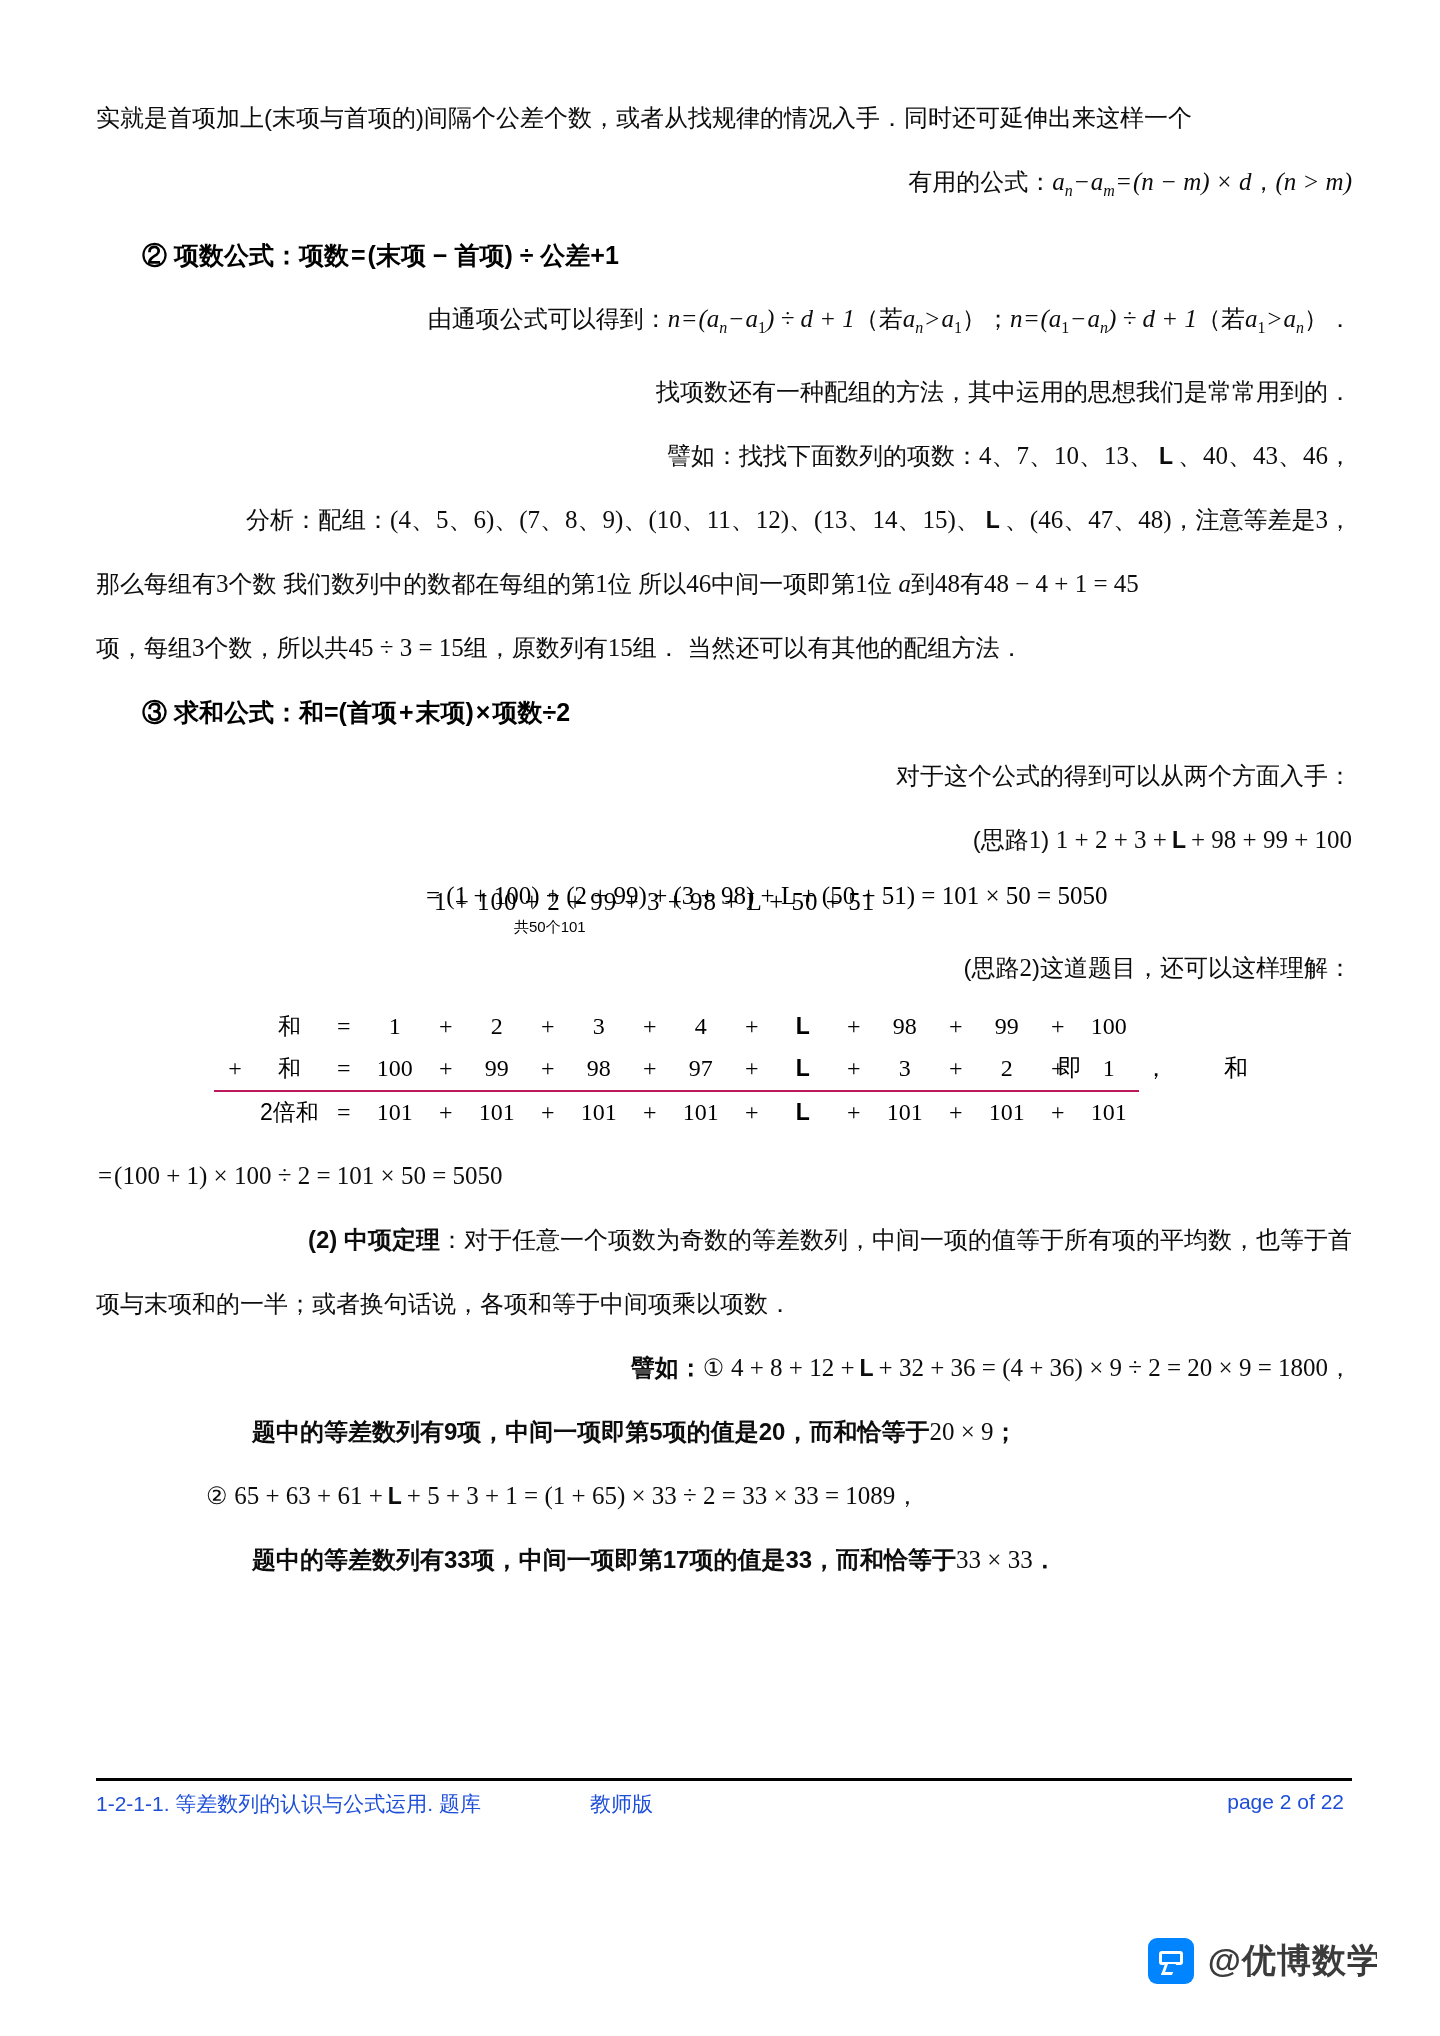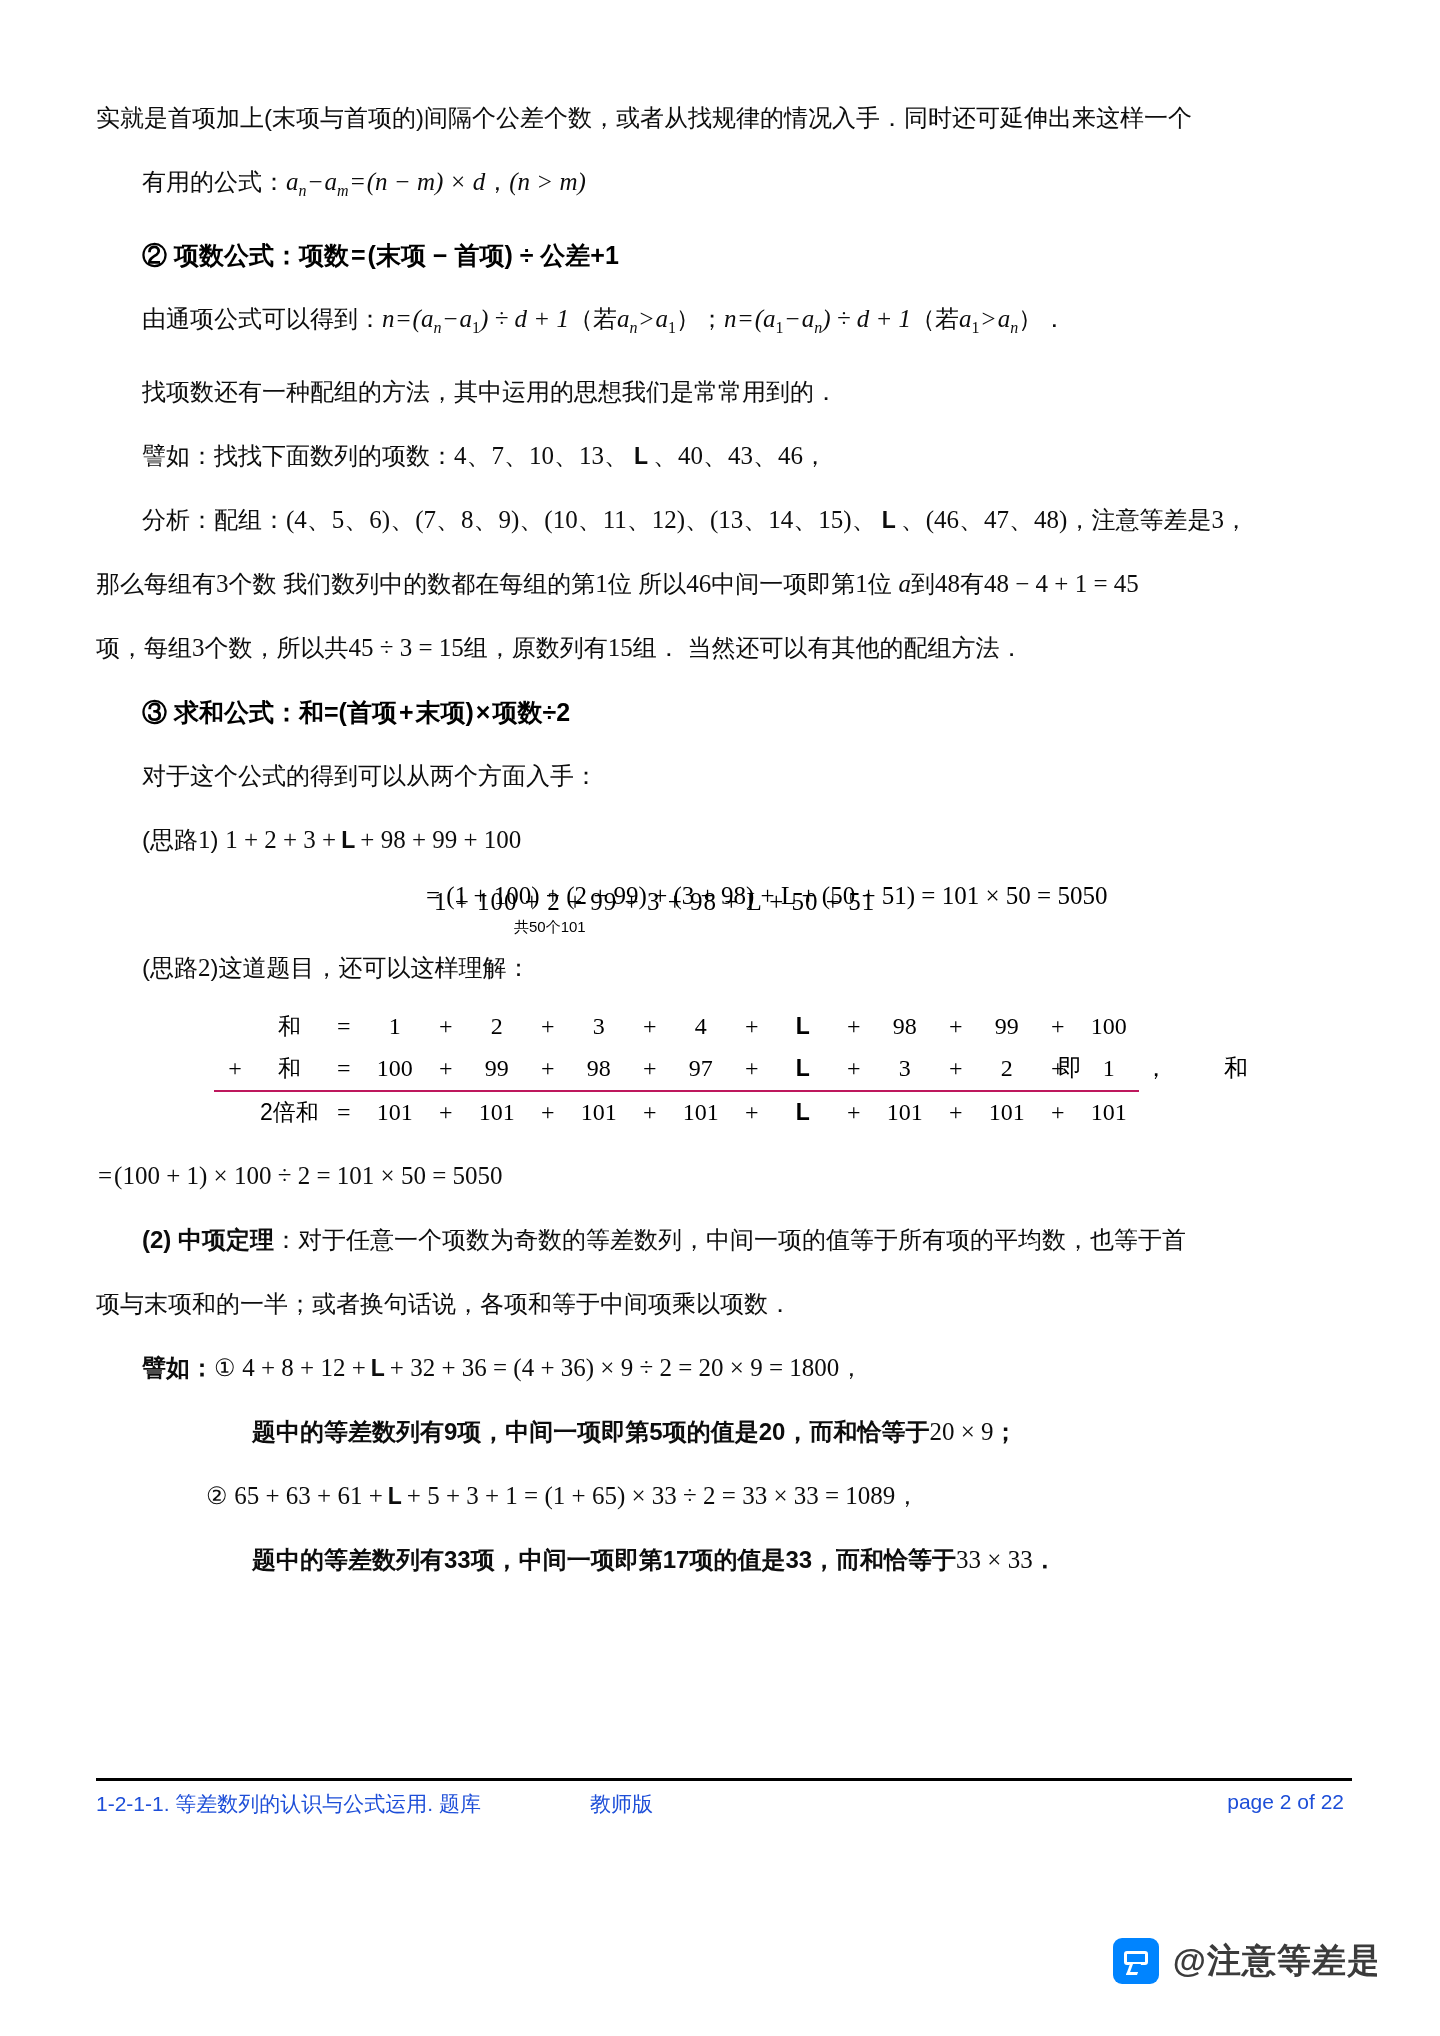--- a/index.html
+++ b/index.html
@@ -32,21 +32,21 @@
     width: 1256px;
   }
   
   .para {
     font-size: 24px;
     line-height: 64px;
     white-space: nowrap;
     color: #0d0d0d;
     font-family: "Liberation Sans", sans-serif;
   }
-  .para.ind1 { padding-left: 46px; }
+  .para.ind1 { padding-left: 46px; text-align: right; }
   .para.ind0 { padding-left: 0px; }
   .mi {
     font-family: "Liberation Serif", "DejaVu Serif", serif;
     font-style: italic;
     font-size: 25px;
   }
   .mn {
     font-family: "Liberation Serif", "DejaVu Serif", serif;
     font-style: normal;
     font-size: 25px;
@@ -394,16 +394,16 @@
     <div class="footer">
       <span class="fl">1-2-1-1. 等差数列的认识与公式运用. 题库</span>
       <span class="fc">教师版</span>
       <span class="fr">page 2 of 22</span>
     </div>
   </div>
 
   <div class="wm">
     <div class="wm-inner">
       <div class="wm-logo"></div>
-      <div class="wm-text">@注意等差是</div>
+      <div class="wm-text">@优博数学</div>
     </div>
   </div>
 </div>
 
 </body></html>

